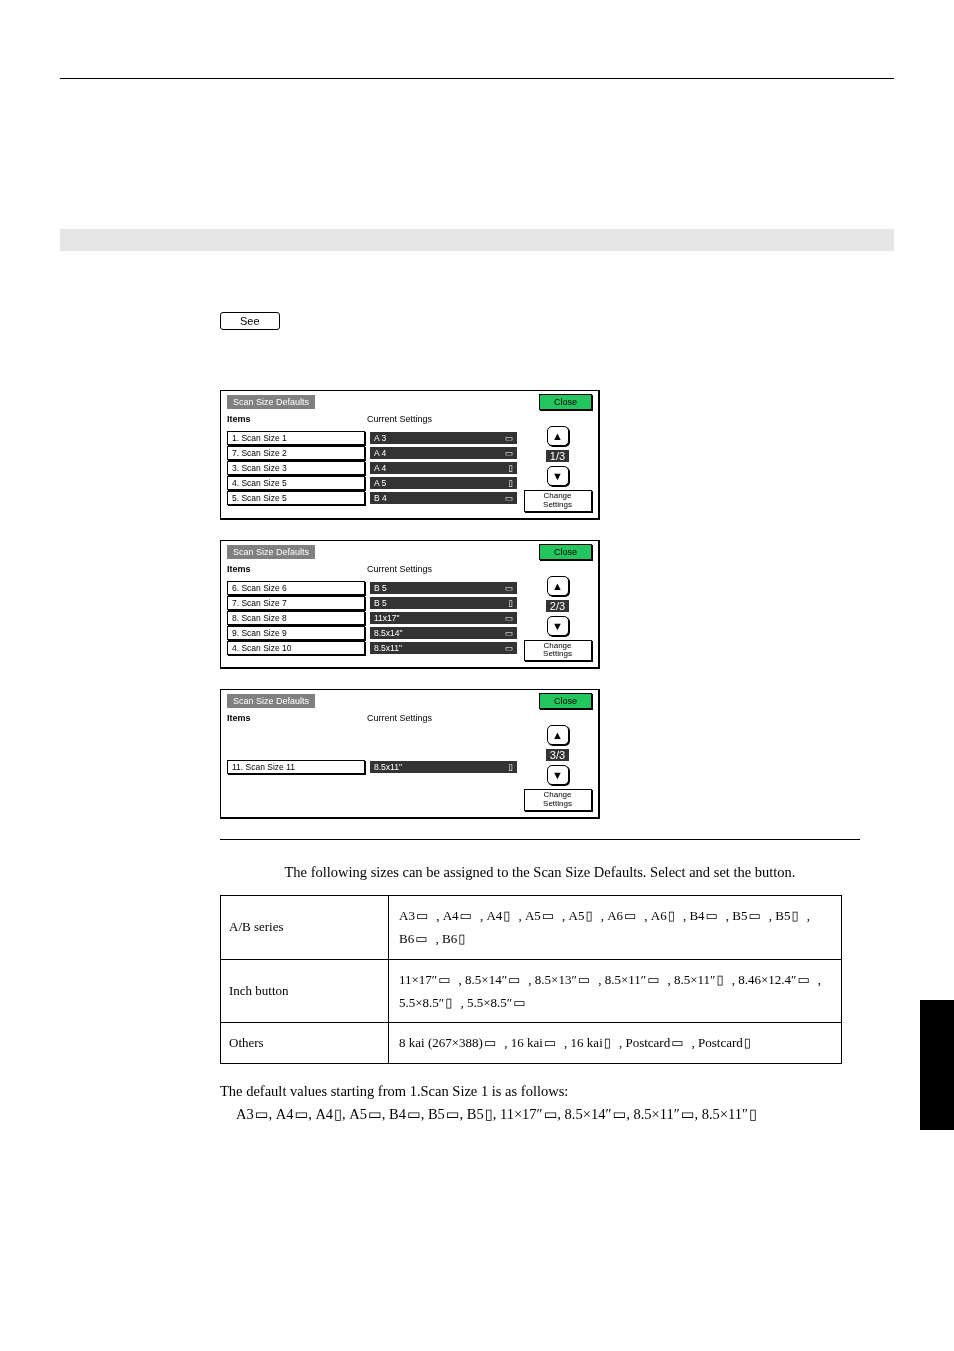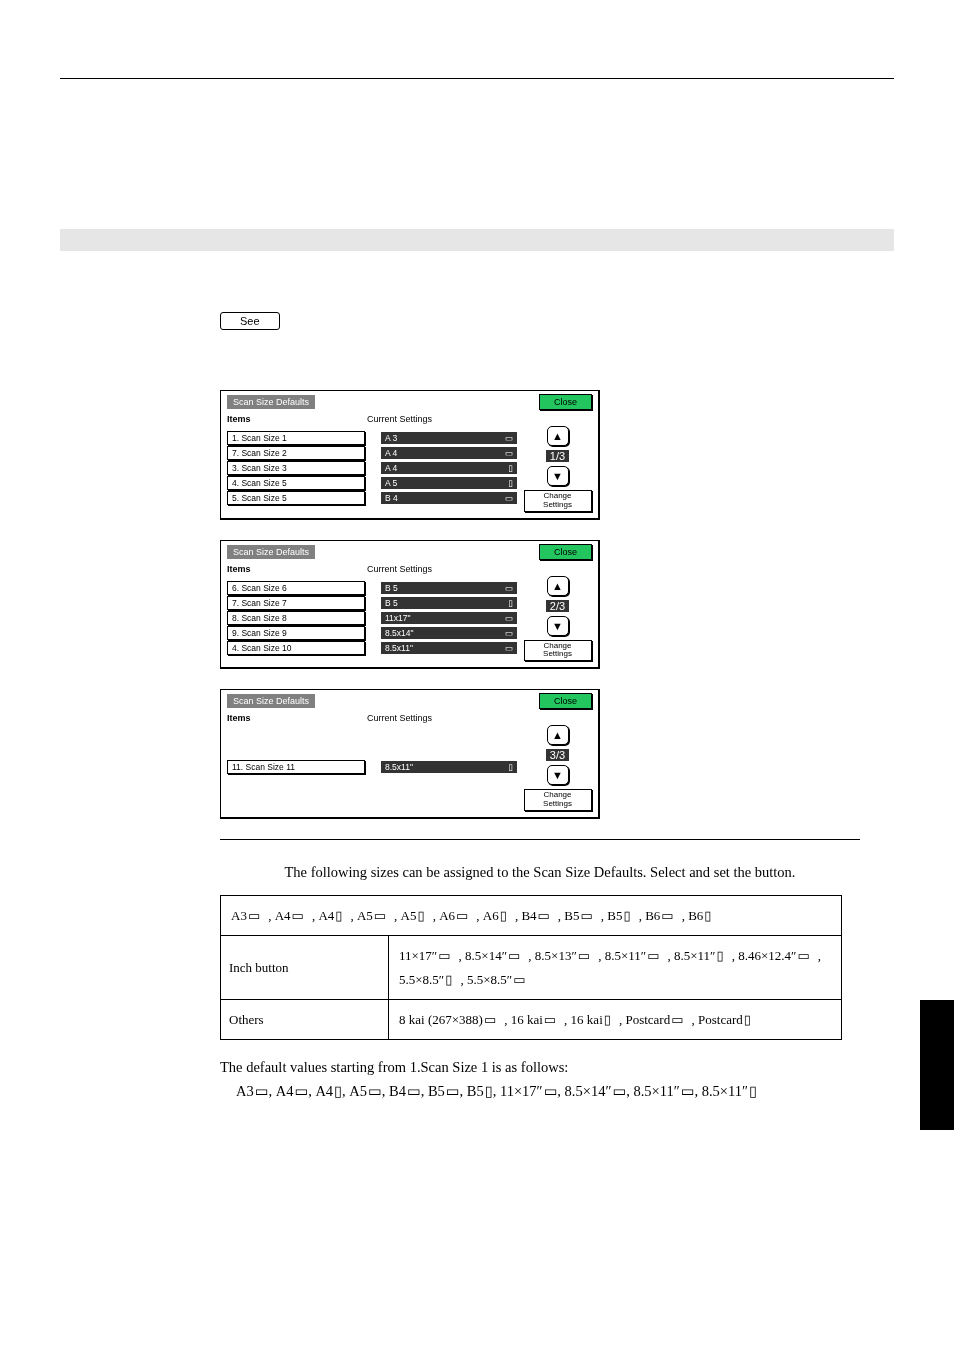--- a/index.html
+++ b/index.html
@@ -81,21 +81,21 @@
     box-shadow: 1px 1px 0 #000;
     padding: 1px 4px;
     font-size: 8.5px;
     background: #fff;
   }
   .row-value {
     flex: 1;
     background: #333;
     color: #fff;
     padding: 1px 4px;
-    margin-left: 16px;
+    margin-left: 5px;
     font-size: 8.5px;
     display: flex;
     align-items: center;
     justify-content: space-between;
   }
   .orient-icon {
     display: inline-block;
     margin-left: 6px;
     font-family: Arial, sans-serif;
   }
@@ -322,20 +322,21 @@
         </div>
       </div>
     </div>
 
   <div class="section-rule"></div>
 
   <p class="body-note">The following sizes can be assigned to the Scan Size Defaults. Select and set the button.</p>
 
   <div class="sizes-table" id="sizes-table">
       <div class="sizes-row">
+        <div class="sizes-label">A/B series</div>
         <div class="sizes-cell"><span class="sz">A3<span class="oi">▭</span></span>, <span class="sz">A4<span class="oi">▭</span></span>, <span class="sz">A4<span class="oi">▯</span></span>, <span class="sz">A5<span class="oi">▭</span></span>, <span class="sz">A5<span class="oi">▯</span></span>, <span class="sz">A6<span class="oi">▭</span></span>, <span class="sz">A6<span class="oi">▯</span></span>, <span class="sz">B4<span class="oi">▭</span></span>, <span class="sz">B5<span class="oi">▭</span></span>, <span class="sz">B5<span class="oi">▯</span></span>, <span class="sz">B6<span class="oi">▭</span></span>, <span class="sz">B6<span class="oi">▯</span></span></div>
       </div>
       <div class="sizes-row">
         <div class="sizes-label">Inch button</div>
         <div class="sizes-cell"><span class="sz">11×17″<span class="oi">▭</span></span>, <span class="sz">8.5×14″<span class="oi">▭</span></span>, <span class="sz">8.5×13″<span class="oi">▭</span></span>, <span class="sz">8.5×11″<span class="oi">▭</span></span>, <span class="sz">8.5×11″<span class="oi">▯</span></span>, <span class="sz">8.46×12.4″<span class="oi">▭</span></span>, <span class="sz">5.5×8.5″<span class="oi">▯</span></span>, <span class="sz">5.5×8.5″<span class="oi">▭</span></span></div>
       </div>
       <div class="sizes-row">
         <div class="sizes-label">Others</div>
         <div class="sizes-cell"><span class="sz">8 kai (267×388)<span class="oi">▭</span></span>, <span class="sz">16 kai<span class="oi">▭</span></span>, <span class="sz">16 kai<span class="oi">▯</span></span>, <span class="sz">Postcard<span class="oi">▭</span></span>, <span class="sz">Postcard<span class="oi">▯</span></span></div>
       </div>

